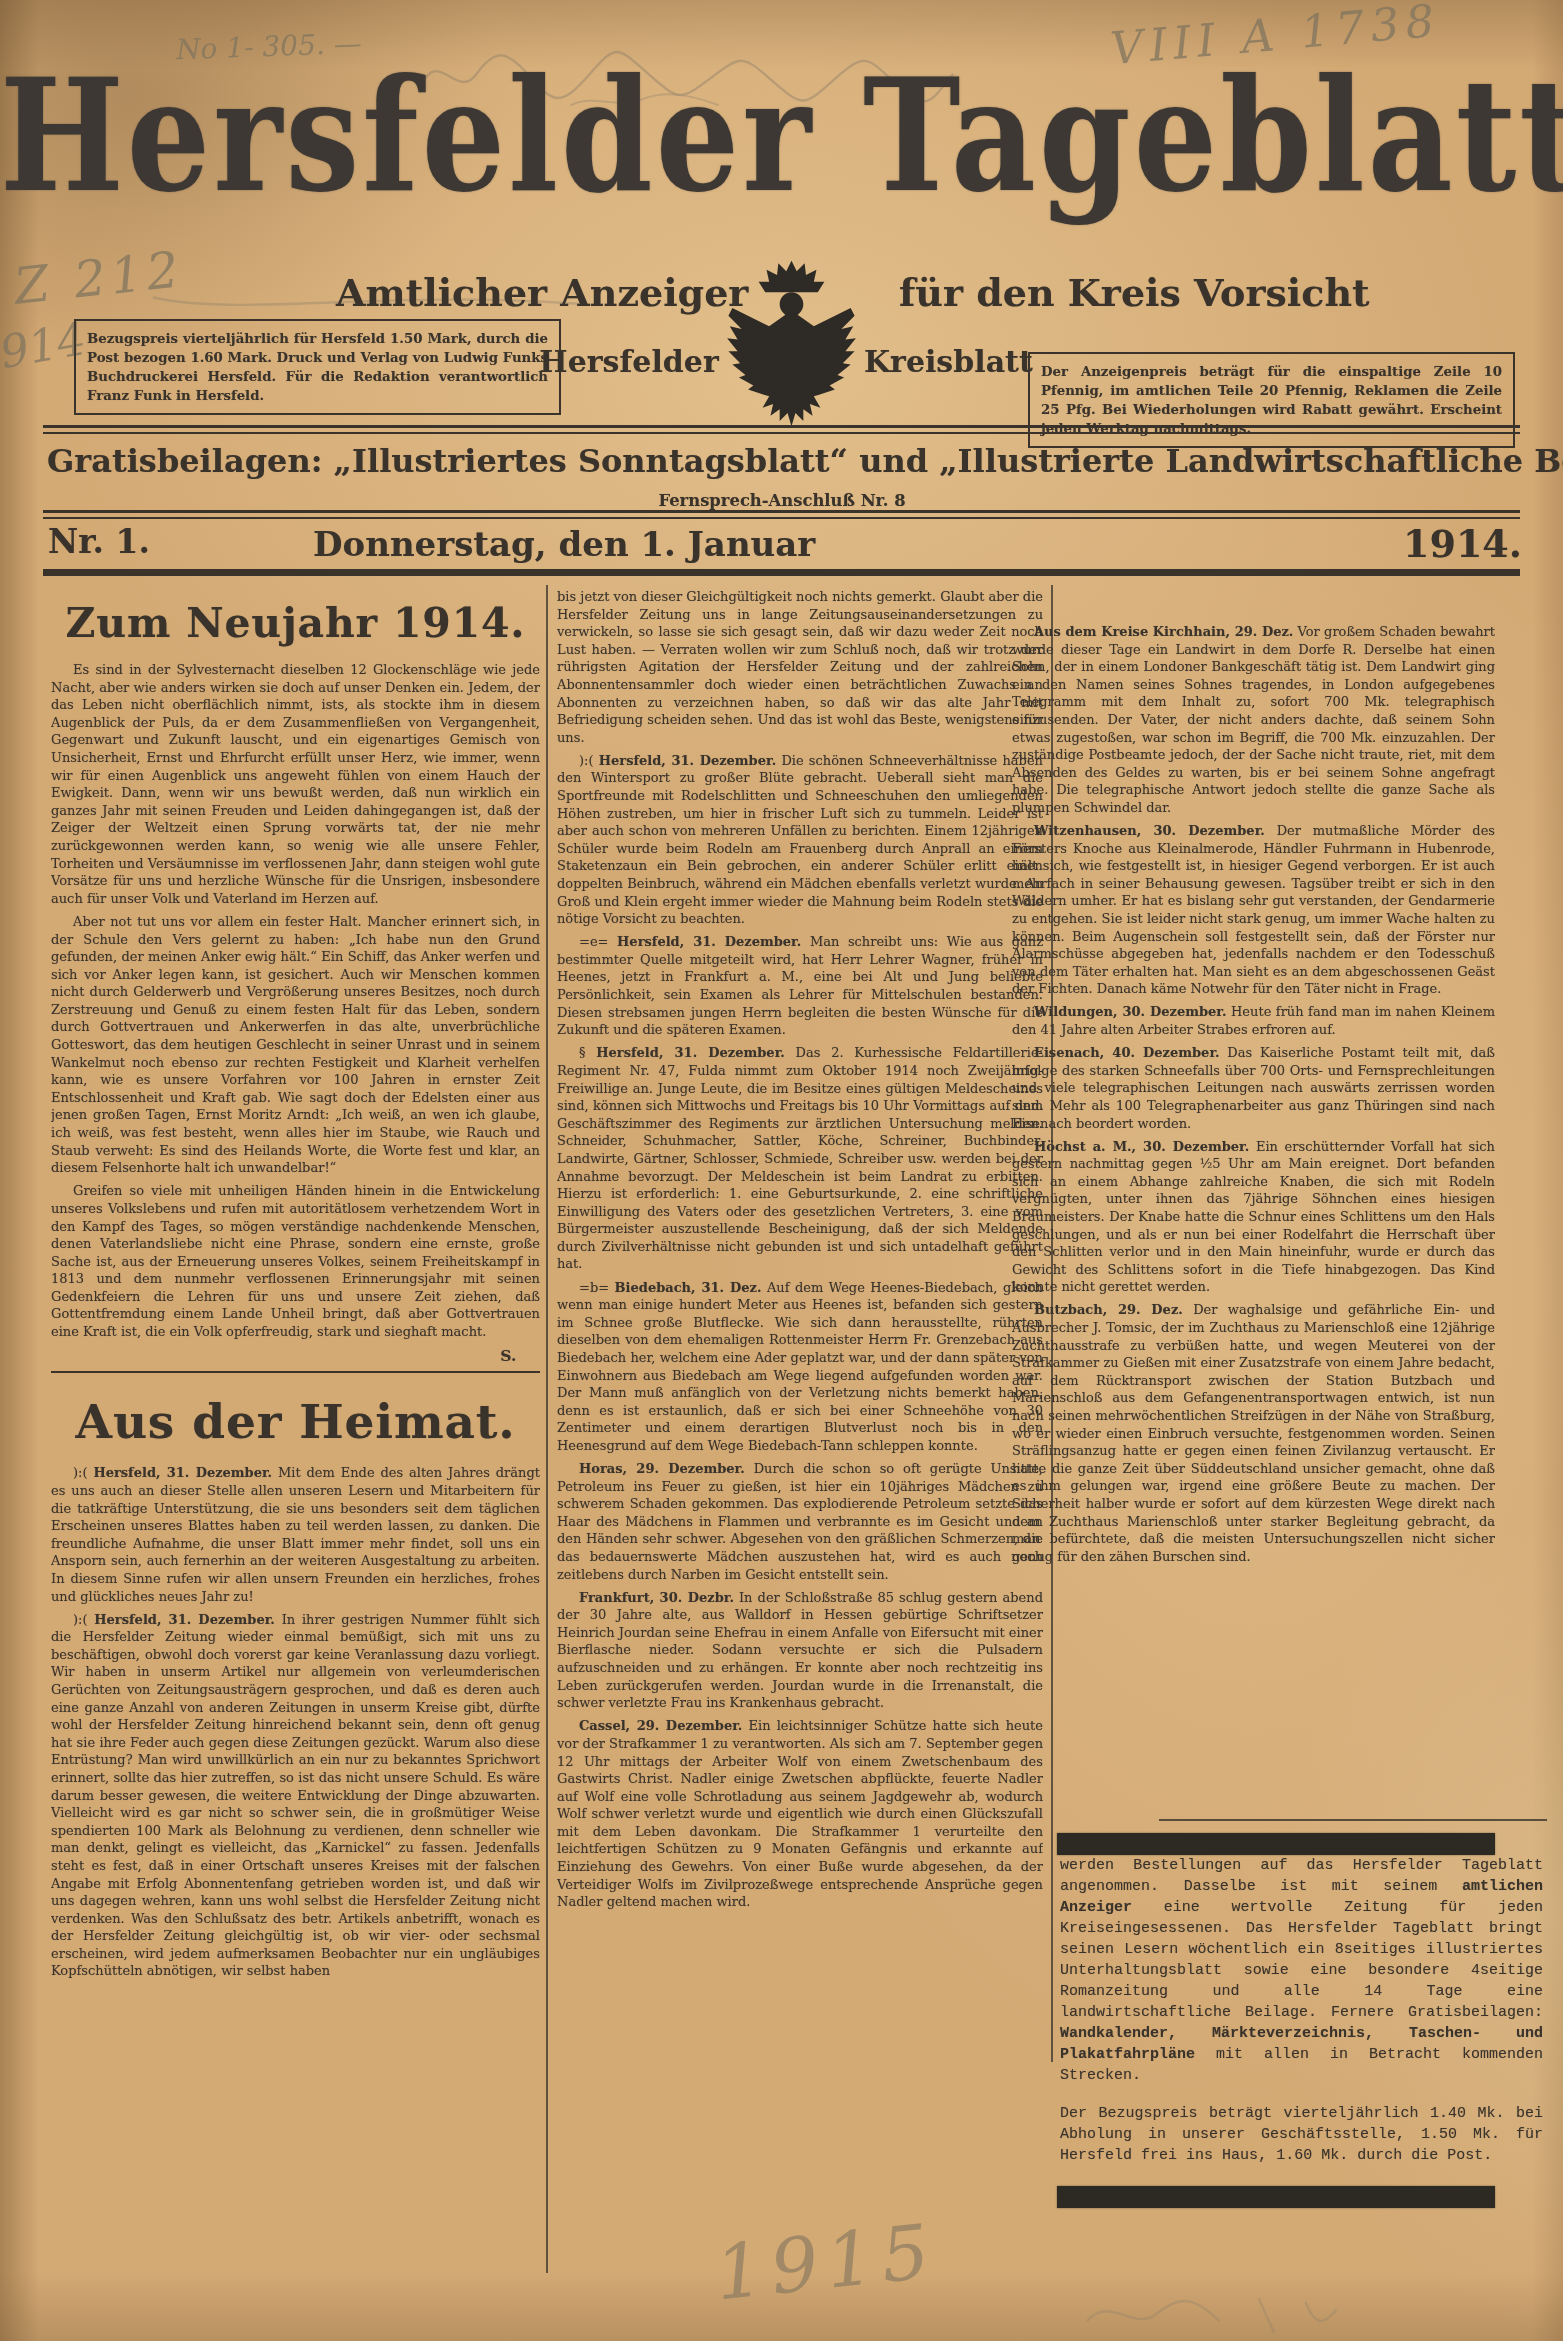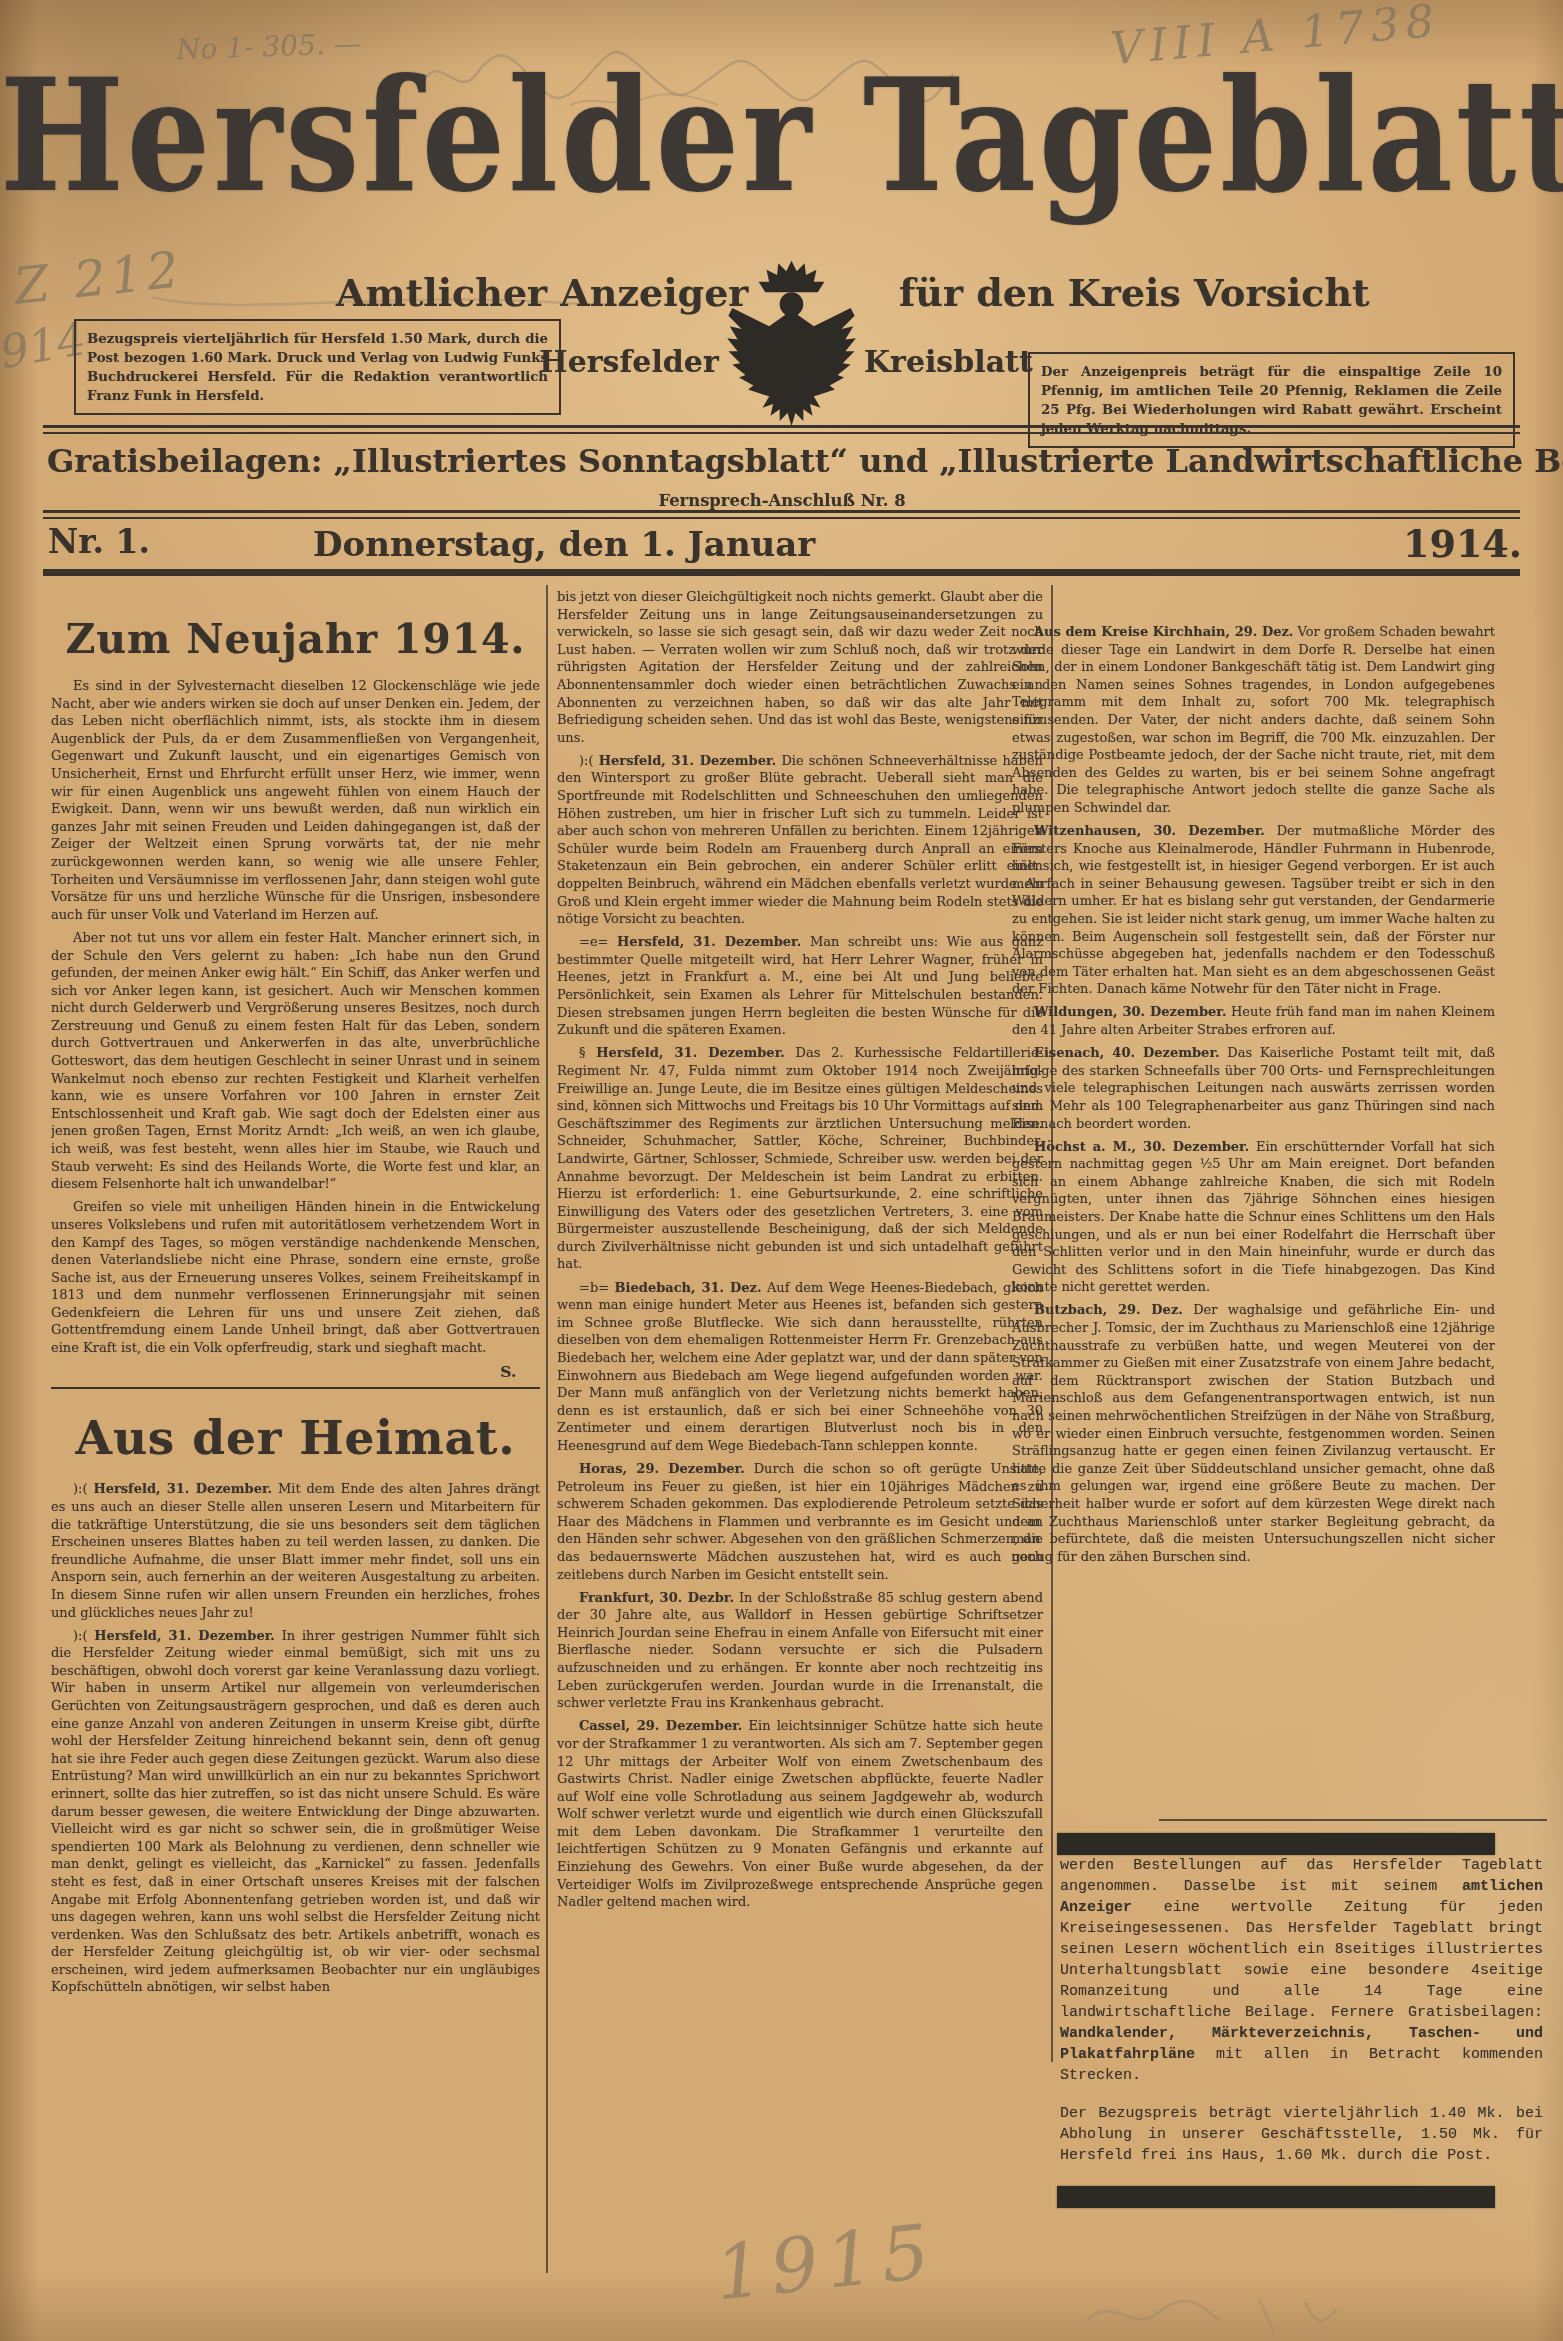--- a/index.html
+++ b/index.html
@@ -123,21 +123,21 @@
   <div class="abs double-rule" style="left:43px; top:510px; width:1477px;"></div>
 
   <div class="abs ink" id="issue-number">Nr. 1.</div>
   <div class="abs ink" id="date-line">Donnerstag, den 1. Januar</div>
   <div class="abs ink" id="year-label">1914.</div>
   <div class="abs rule" style="left:43px; top:569px; width:1477px; height:7px;"></div>
 
   <div class="abs col-rule" style="left:546px; top:585px; height:1688px;"></div>
   <div class="abs col-rule" style="left:1051px; top:585px; height:1477px;"></div>
 
-  <div class="abs col ink" style="left:51px; top:612px; width:489px; height:1688px;">
+  <div class="abs col ink" style="left:51px; top:596px; width:489px; height:1688px;">
     <div class="article-headline" id="h-neujahr">Zum Neujahr 1914.</div>
     <div>
 
         <p class="np">  <span>Es sind in der Sylvesternacht dieselben 12 Glockenschläge wie jede Nacht, aber wie anders wirken sie doch auf unser Denken ein. Jedem, der das Leben nicht oberflächlich nimmt, ists, als stockte ihm in diesem Augenblick der Puls, da er dem Zusammenfließen von Vergangenheit, Gegenwart und Zukunft lauscht, und ein eigenartiges Gemisch von Unsicherheit, Ernst und Ehrfurcht erfüllt unser Herz, wie immer, wenn wir für einen Augenblick uns angeweht fühlen von einem Hauch der Ewigkeit. Dann, wenn wir uns bewußt werden, daß nun wirklich ein ganzes Jahr mit seinen Freuden und Leiden dahingegangen ist, daß der Zeiger der Weltzeit einen Sprung vorwärts tat, der nie mehr zurückgewonnen werden kann, so wenig wie alle unsere Fehler, Torheiten und Versäumnisse im verflossenen Jahr, dann steigen wohl gute Vorsätze für uns und herzliche Wünsche für die Unsrigen, insbesondere auch für unser Volk und Vaterland im Herzen auf.</span></p>
 
         <p class="np">  <span>Aber not tut uns vor allem ein fester Halt. Mancher erinnert sich, in der Schule den Vers gelernt zu haben: „Ich habe nun den Grund gefunden, der meinen Anker ewig hält.“ Ein Schiff, das Anker werfen und sich vor Anker legen kann, ist gesichert. Auch wir Menschen kommen nicht durch Gelderwerb und Vergrößerung unseres Besitzes, noch durch Zerstreuung und Genuß zu einem festen Halt für das Leben, sondern durch Gottvertrauen und Ankerwerfen in das alte, unverbrüchliche Gotteswort, das dem heutigen Geschlecht in seiner Unrast und in seinem Wankelmut noch ebenso zur rechten Festigkeit und Klarheit verhelfen kann, wie es unsere Vorfahren vor 100 Jahren in ernster Zeit Entschlossenheit und Kraft gab. Wie sagt doch der Edelsten einer aus jenen großen Tagen, Ernst Moritz Arndt: „Ich weiß, an wen ich glaube, ich weiß, was fest besteht, wenn alles hier im Staube, wie Rauch und Staub verweht: Es sind des Heilands Worte, die Worte fest und klar, an diesem Felsenhorte halt ich unwandelbar!“</span></p>
 
         <p class="np">  <span>Greifen so viele mit unheiligen Händen hinein in die Entwickelung unseres Volkslebens und rufen mit autoritätlosem verhetzendem Wort in den Kampf des Tages, so mögen verständige nachdenkende Menschen, denen Vaterlandsliebe nicht eine Phrase, sondern eine ernste, große Sache ist, aus der Erneuerung unseres Volkes, seinem Freiheitskampf in 1813 und dem nunmehr verflossenen Erinnerungsjahr mit seinen Gedenkfeiern die Lehren für uns und unsere Zeit ziehen, daß Gottentfremdung einem Lande Unheil bringt, daß aber Gottvertrauen eine Kraft ist, die ein Volk opferfreudig, stark und sieghaft macht.</span></p>
       </div>
     <div id="sig-s">S.</div>

